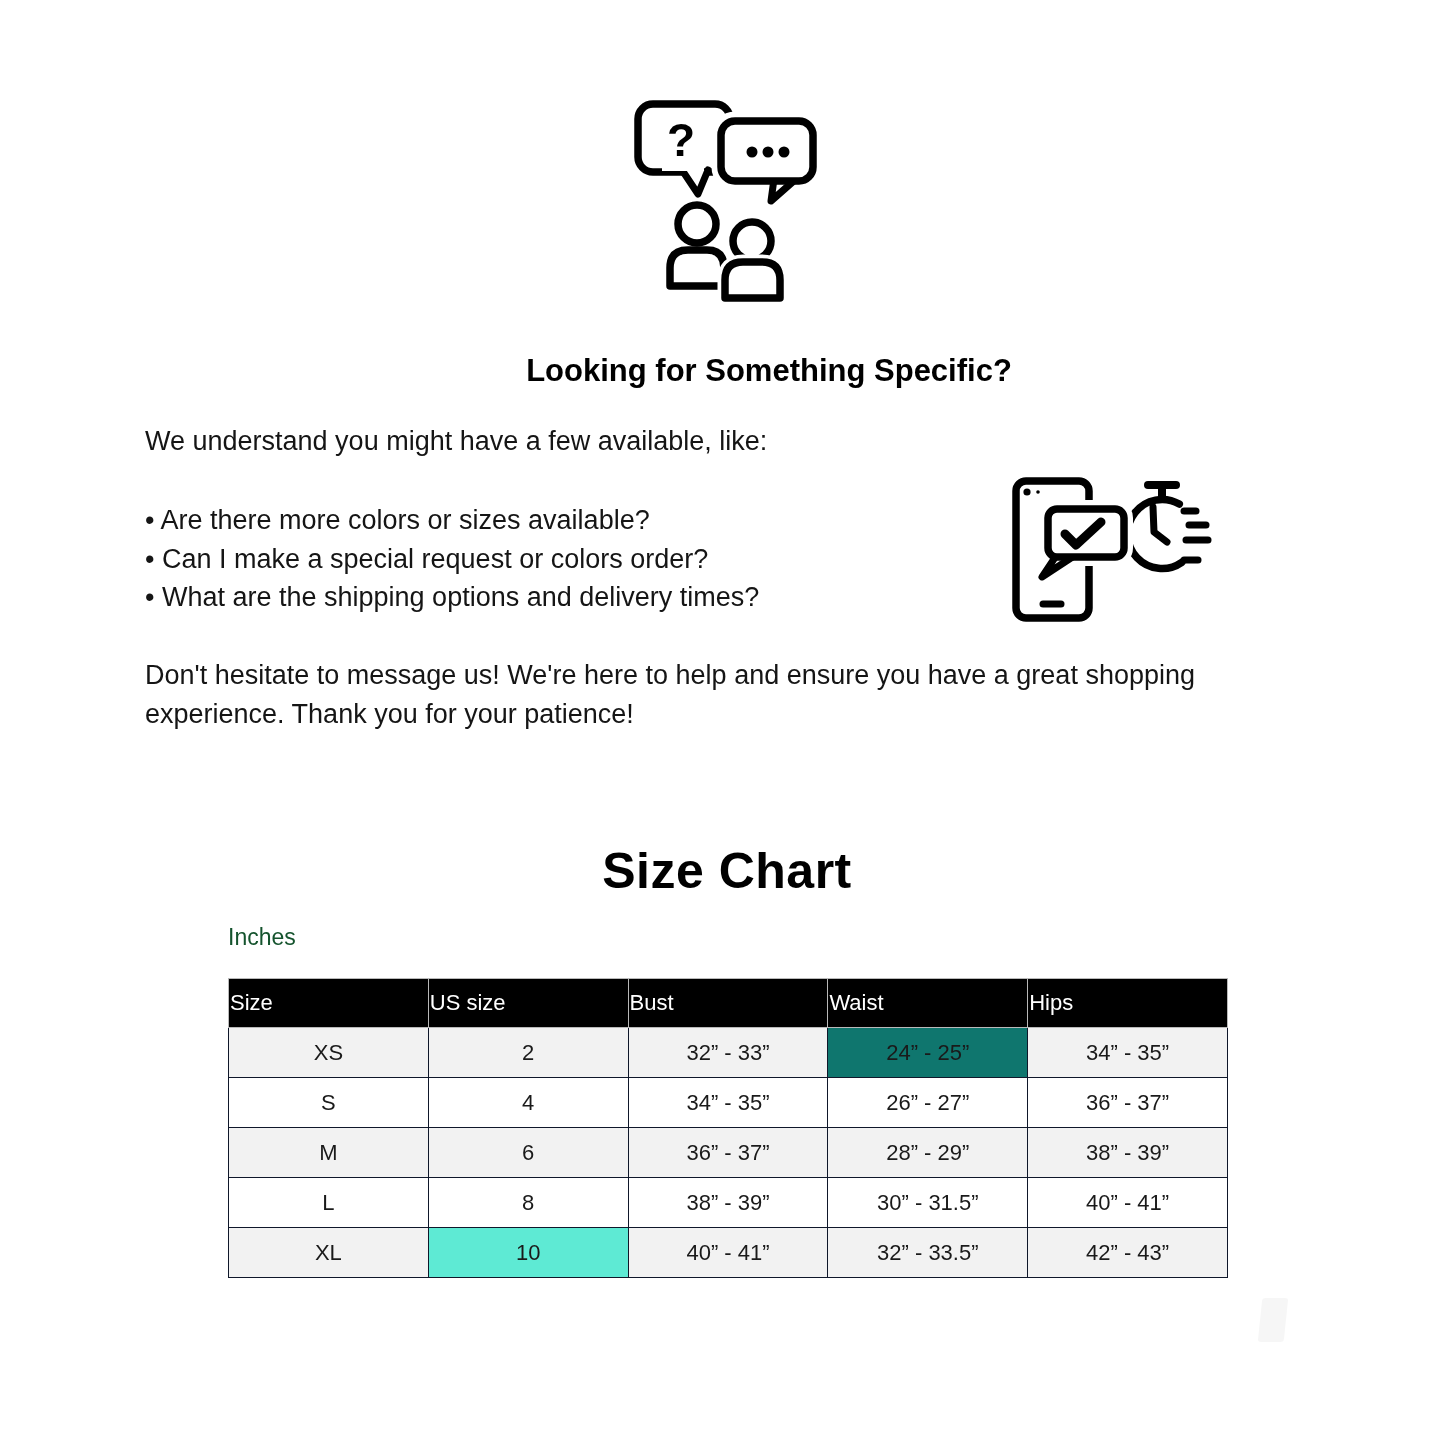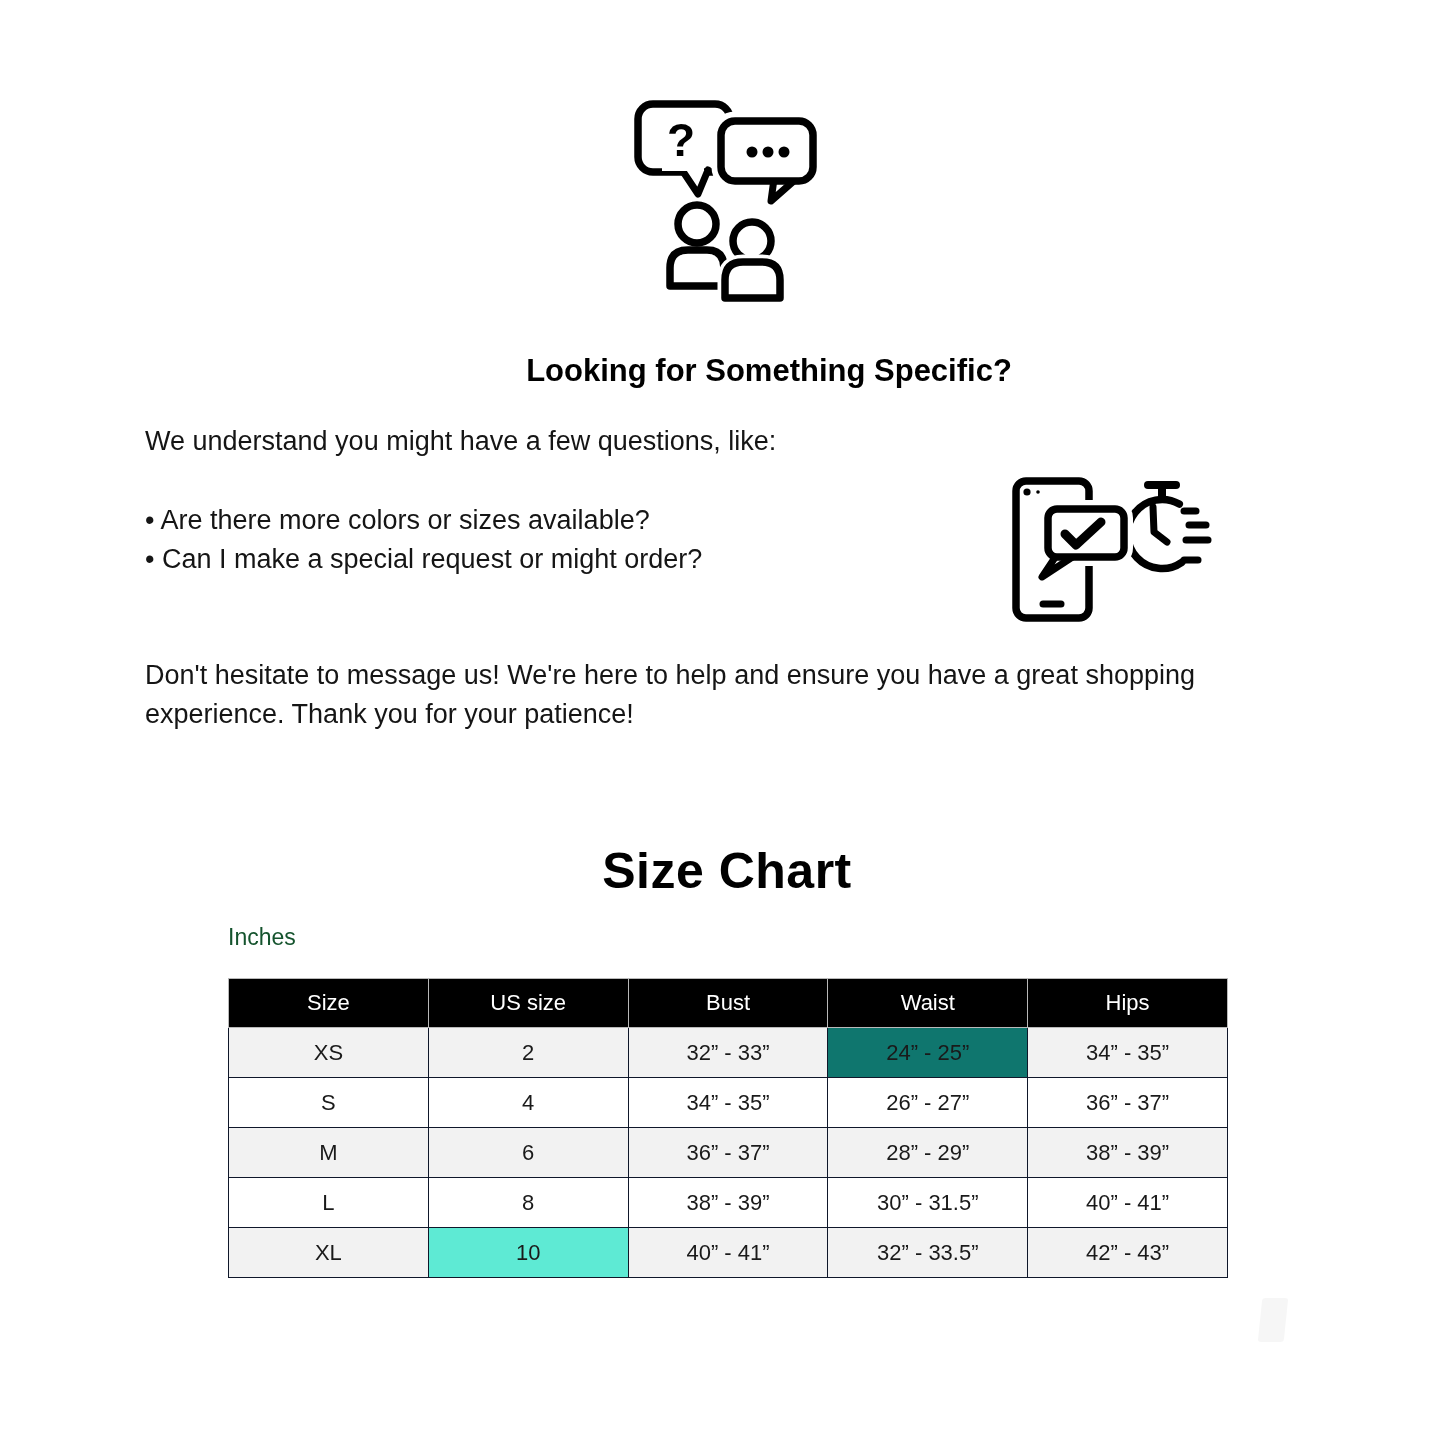--- a/index.html
+++ b/index.html
@@ -32,21 +32,21 @@
     letter-spacing:0.5px;
   }
   .unit-label {
     position:absolute; left:228px; top:924px; font-size:23px; color:#14532d;
   }
   .size-table {
     position:absolute; left:228px; top:978px; width:1000px;
     border-collapse:collapse; table-layout:fixed; font-size:22px;
   }
   .size-table th {
-    height:46px; font-weight:500; border:1px solid #b9b9b9; text-align:center;
+    height:46px; font-weight:500; border:1px solid #b9b9b9; text-align:left;
   }
   .size-table td {
     height:47px; text-align:center; border:1px solid #0f172a; color:#1a1a1a;
     background:#ffffff;
   }
   .watermark {
     position:absolute; left:1260px; top:1298px; width:26px; height:44px;
     background:rgba(0,0,0,0.035); transform:skewX(-6deg); border-radius:3px;
   }
   svg .stroke { fill:#fff; stroke:#000; stroke-width:7.5; }
@@ -81,24 +81,25 @@
       <g>
         <circle class="halo" cx="124" cy="143" r="19" stroke-width="17"></circle>
         <circle class="stroke" cx="124" cy="143" r="19"></circle>
         <path class="halo" stroke-width="15" stroke-linejoin="round" d="M97 200 L97 182 Q97 164 115 164 L134 164 Q152 164 152 182 L152 200 Z"></path>
         <path class="stroke" stroke-linejoin="round" d="M97 200 L97 182 Q97 164 115 164 L134 164 Q152 164 152 182 L152 200 Z"></path>
       </g>
     </svg>
   </div>
 
   <h1 class="help-heading">Looking for Something Specific?</h1>
-  <p class="intro">We understand you might have a few questions, like:</p>
+  <p class="intro">We understand you might have a few available, like:</p>
   <ul class="bullets">
       <li>• Are there more colors or sizes available?</li>
-      <li>• Can I make a special request or might order?</li>
+      <li>• Can I make a special request or colors order?</li>
+      <li>• What are the shipping options and delivery times?</li>
     </ul>
 
   <div class="icon-phone">
     <svg viewBox="0 0 210 150" width="210" height="150">
       <g>
         <rect class="stroke" x="4" y="5" width="73" height="137" rx="10"></rect>
         <circle cx="15" cy="16" r="3.6" fill="#000"></circle>
         <circle cx="26" cy="16" r="1.8" fill="#000"></circle>
         <line x1="31" y1="128" x2="49" y2="128" stroke="#000" stroke-width="7" stroke-linecap="round"></line>
       </g>

